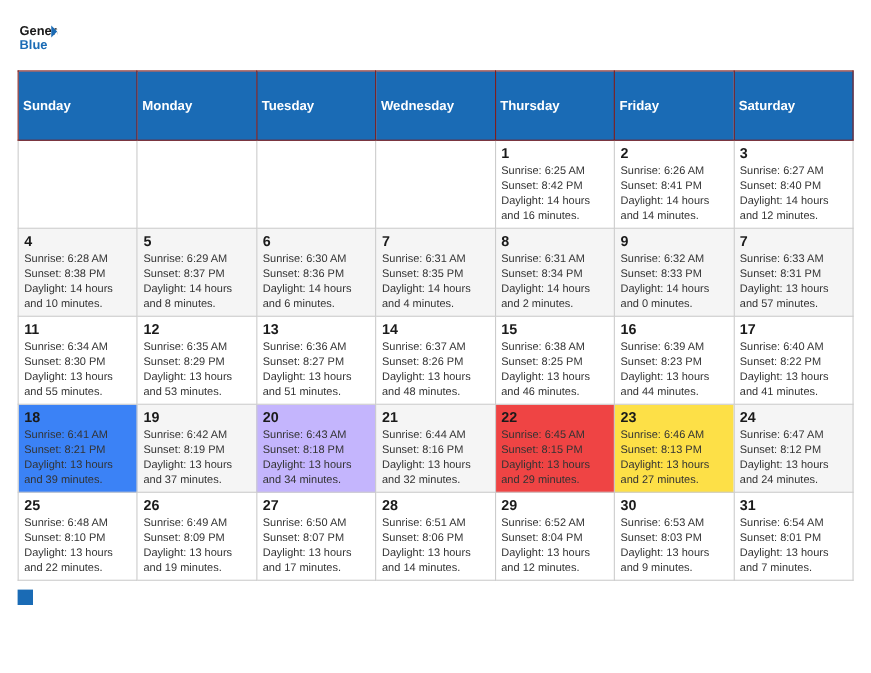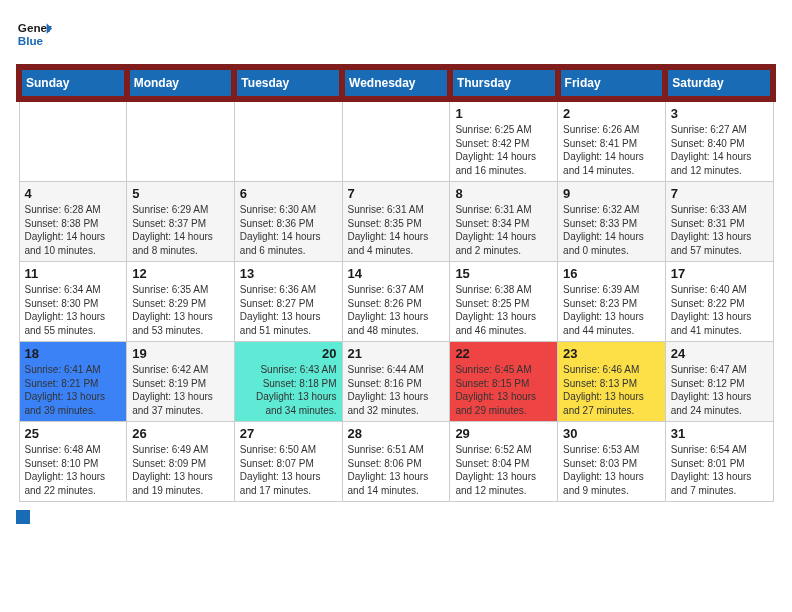--- a/index.html
+++ b/index.html
@@ -38,25 +38,25 @@
       color: #444;
     }
     .calendar {
       width: 100%;
       border-collapse: collapse;
       font-size: 11px;
     }
     .calendar th {
       background: #1a6bb5;
       color: #fff;
-      padding: 6px 4px;
+      padding: 24px 4px;
       text-align: left;
       font-size: 12px;
       font-weight: bold;
-      border: 6px solid #7f1d1d;
+      border: 1px solid #7f1d1d;
     }
     .calendar td {
       border: 1px solid #ccc;
       vertical-align: top;
       padding: 4px 5px;
       width: 108px;
       min-height: 80px;
       background: #fff;
     }
     .calendar tr:nth-child(even) td {
@@ -237,21 +237,21 @@
           <div class="day-info">Sunrise: 6:41 AM
 Sunset: 8:21 PM
 Daylight: 13 hours and 39 minutes.</div>
         </td>
         <td style="background: rgb(245, 245, 245);">
           <div class="day-num">19</div>
           <div class="day-info">Sunrise: 6:42 AM
 Sunset: 8:19 PM
 Daylight: 13 hours and 37 minutes.</div>
         </td>
-        <td style="background: #5eead4; text-align: right;">
+        <td style="background: #c4b5fd;">
           <div class="day-num">20</div>
           <div class="day-info">Sunrise: 6:43 AM
 Sunset: 8:18 PM
 Daylight: 13 hours and 34 minutes.</div>
         </td>
         <td style="background: rgb(245, 245, 245);">
           <div class="day-num">21</div>
           <div class="day-info">Sunrise: 6:44 AM
 Sunset: 8:16 PM
 Daylight: 13 hours and 32 minutes.</div>

